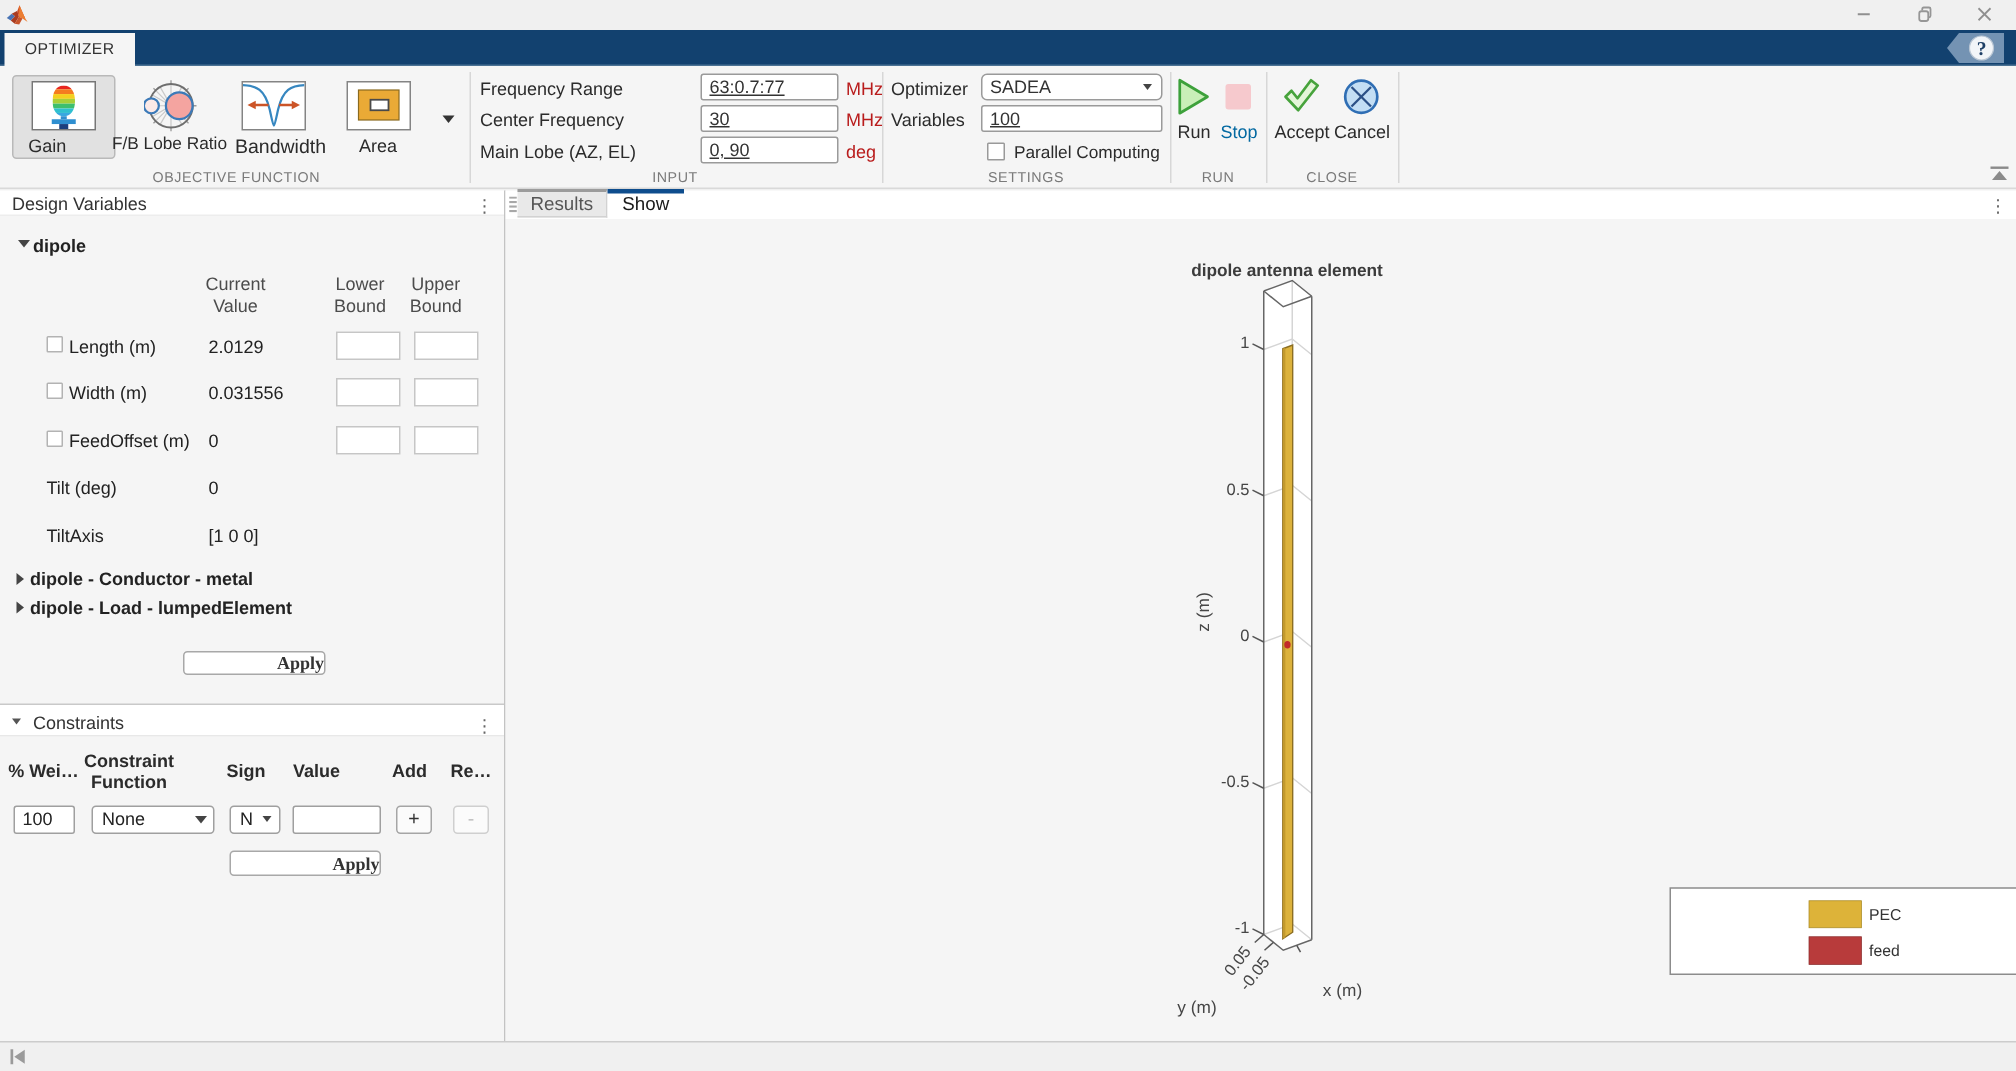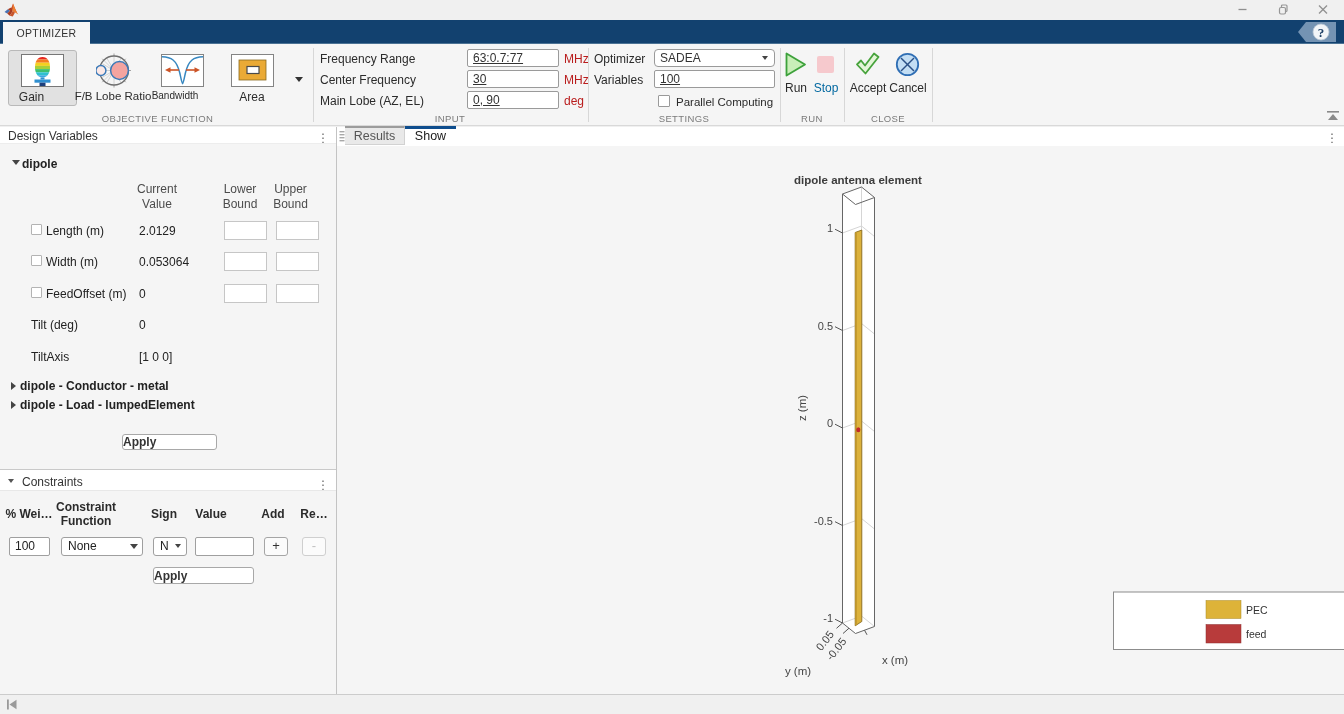--- a/index.html
+++ b/index.html
@@ -35,21 +35,21 @@
 #vsplit { left:336px; top:127px; width:1px; height:567px; background:#c3c3c3; }
 #statusbar { left:0; top:694px; width:1344px; height:20px; background:#f0f0f0; border-top:1px solid #cccccc; }
 .ptitle { position:absolute; font-size:12px; color:#333; }
 .dots:after { content:"\22EE"; font-size:12px; color:#666; }
 .bold { font-weight:bold; }
 .t12 { font-size:12px; color:#222; }
 .hdr { position:absolute; font-size:12px; color:#4c4c4c; text-align:center; line-height:14.5px; }
 .chk { position:absolute; width:11px; height:11px; background:#fff; border:1px solid #b3b3b3; border-radius:1px; }
 .bbox { position:absolute; width:43px; height:19px; background:#fff; border:1px solid #c6c6c6; }
 .applybtn { position:absolute; background:#fff; border:1px solid #a8a8a8; border-radius:3px;
-  font-size:12px; font-weight:bold; color:#333; text-align:left; }
+  font-size:12px; font-weight:bold; color:#333; text-align:right;font-family:Liberation Serif, serif; }
 .tri-r { position:absolute; width:0; height:0; border-left:5px solid #333; border-top:4px solid transparent; border-bottom:4px solid transparent; }
 .tri-d { position:absolute; width:0; height:0; border-top:5px solid #333; border-left:4px solid transparent; border-right:4px solid transparent; }
 
 .chdr { position:absolute; font-size:12px; font-weight:bold; color:#2b2b2b; text-align:center; line-height:14px; }
 .cinput { position:absolute; background:#fff; border:1px solid #9f9f9f; border-radius:2px; font-size:12px; color:#222; line-height:17px; padding-left:5px; }
 .cdrop { position:absolute; background:#fff; border:1px solid #9f9f9f; border-radius:3px; font-size:12px; color:#222; line-height:17px; padding-left:6px; }
 .pmbtn { position:absolute; width:24px; height:19px; background:#fbfbfb; border:1px solid #a5a5a5; border-radius:3px; text-align:center; font-size:13px; color:#333; line-height:16px; }
 
 #tabbar { left:337px; top:127px; width:1007px; height:19px; background:#fff; }
 #plotarea { left:337px; top:146px; width:1007px; height:548px; background:#f5f5f5; }
@@ -137,21 +137,21 @@
 </svg>
 <div class="rlabel" style="left:68px;width:90px;font-size:11.5px">F/B Lobe Ratio</div>
 <div class="iconbox" style="left:161px;top:54px"></div>
 <svg class="abs" style="left:162px;top:55px" width="41" height="31" viewBox="0 0 41 31">
   <path d="M0,1.8 C9,2.2 14.5,4.5 17.8,18 C19.2,24.5 20,28.8 20.6,28.8 C21.2,28.8 22,24.5 23.4,18 C26.7,4.5 32,2.2 41,1.8" fill="none" stroke="#3787c0" stroke-width="1.5"></path>
   <line x1="17" y1="15" x2="6" y2="15" stroke="#cc5427" stroke-width="1.6"></line>
   <polygon points="8.5,12.2 3,15 8.5,17.8" fill="#cc5427"></polygon>
   <line x1="24" y1="15" x2="35" y2="15" stroke="#cc5427" stroke-width="1.6"></line>
   <polygon points="32.5,12.2 38,15 32.5,17.8" fill="#cc5427"></polygon>
 </svg>
-<div class="rlabel" style="left:140px;width:70px;font-size:10px">Bandwidth</div>
+<div class="rlabel" style="left:152px;width:70px;font-size:13px">Bandwidth</div>
 <div class="iconbox" style="left:231px;top:54px"></div>
 <svg class="abs" style="left:232px;top:55px" width="41" height="31" viewBox="0 0 41 31">
   <rect x="7" y="5" width="27" height="20" fill="#eaaa36" stroke="#8a6a1f" stroke-width="0.8"></rect>
   <rect x="15" y="11.5" width="12" height="7" fill="#fff" stroke="#4a4a4a" stroke-width="1.2"></rect>
 </svg>
 <div class="rlabel" style="left:225px;width:54px">Area</div>
 <div class="tri-d" style="left:295px;top:77px"></div>
 <div class="seclabel" style="left:20px;width:275px">OBJECTIVE FUNCTION</div>
 <div class="sep" style="left:313px"></div>
 
@@ -215,21 +215,21 @@
 <div class="hdr" style="left:205px;top:182px;width:70px">Lower<br>Bound</div>
 <div class="hdr" style="left:257px;top:182px;width:67px">Upper<br>Bound</div>
 
 <div class="chk" style="left:31px;top:224px"></div>
 <div class="abs t12" style="left:46px;top:224px">Length (m)</div>
 <div class="abs t12" style="left:139px;top:224px">2.0129</div>
 <div class="bbox" style="left:224px;top:221px"></div>
 <div class="bbox" style="left:276px;top:221px"></div>
 <div class="chk" style="left:31px;top:255px"></div>
 <div class="abs t12" style="left:46px;top:255px">Width (m)</div>
-<div class="abs t12" style="left:139px;top:255px">0.053064</div>
+<div class="abs t12" style="left:139px;top:255px">0.031556</div>
 <div class="bbox" style="left:224px;top:252px"></div>
 <div class="bbox" style="left:276px;top:252px"></div>
 <div class="chk" style="left:31px;top:287px"></div>
 <div class="abs t12" style="left:46px;top:287px">FeedOffset (m)</div>
 <div class="abs t12" style="left:139px;top:287px">0</div>
 <div class="bbox" style="left:224px;top:284px"></div>
 <div class="bbox" style="left:276px;top:284px"></div>
 <div class="abs t12" style="left:31px;top:318px">Tilt (deg)</div>
 <div class="abs t12" style="left:139px;top:318px">0</div>
 <div class="abs t12" style="left:31px;top:350px">TiltAxis</div>

